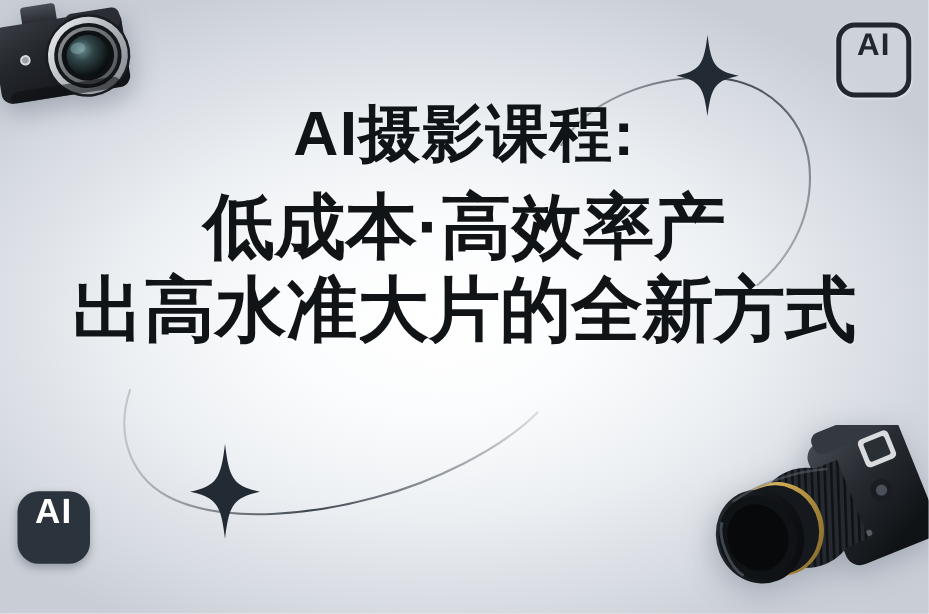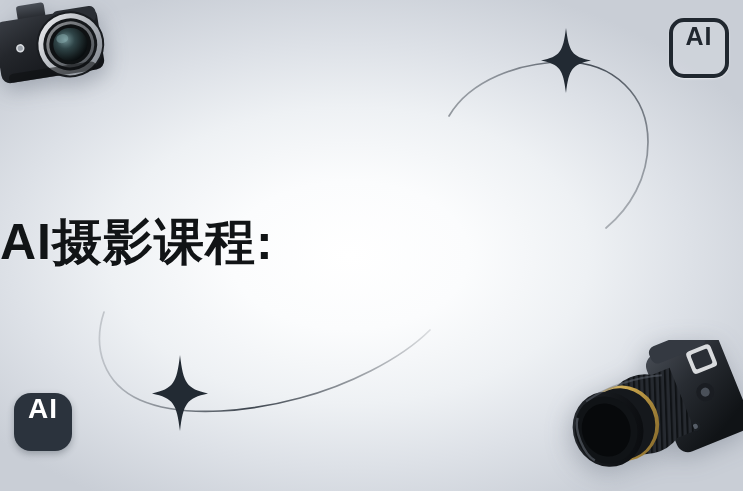--- a/index.html
+++ b/index.html
@@ -12,21 +12,21 @@
     background:
       radial-gradient(ellipse 62% 58% at 47% 52%, #ffffff 0%, #fbfcfd 26%, #eef1f4 52%, #dde1e7 74%, #c9ced6 100%),
       linear-gradient(160deg,#cdd3da 0%,#f3f5f7 38%,#f6f8f9 58%,#c6cbd3 100%);
   }
   
   .deco{position:absolute;left:0;top:0;width:743px;height:491px;pointer-events:none;}
 
   
   .titlewrap{
     position:absolute;left:0;top:0;width:743px;height:405px;
-    display:flex;flex-direction:row;align-items:center;justify-content:flex-start;
+    display:flex;flex-direction:column;align-items:center;justify-content:flex-start;
   }
   .line{
     color:#111416;font-weight:bold;white-space:nowrap;letter-spacing:0px;
     text-shadow:0 1px 0 rgba(255,255,255,.35);
   }
   .l1{font-size:50px;line-height:58px;margin-top:78px;letter-spacing:1px;}
   .l2{font-size:57px;line-height:64px;margin-top:14px;}
   .l3{font-size:57px;line-height:64px;margin-top:2px;}
 
   
@@ -194,20 +194,22 @@
       <path d="M 22,48 C 14,58 14,84 22,94" fill="none" stroke="#555b64" stroke-width="2.4" opacity="0.7"></path>
 
       <ellipse cx="44" cy="70" rx="24" ry="27" fill="#07090b"></ellipse>
 
       <path d="M 36,36 C 60,30 92,32 116,40" fill="none" stroke="#6b727c" stroke-width="2" opacity="0.45"></path>
     </g>
   </svg>
 
   <div class="titlewrap">
     <div class="line l1">AI摄影课程:</div>
+    <div class="line l2">低成本·高效率产</div>
+    <div class="line l3">出高水准大片的全新方式</div>
   </div>
 
   <div class="badge" id="badge-outline">
     <span>AI</span>
   </div>
 
   <div class="badge" id="badge-filled">
     <span>AI</span>
   </div>
 

